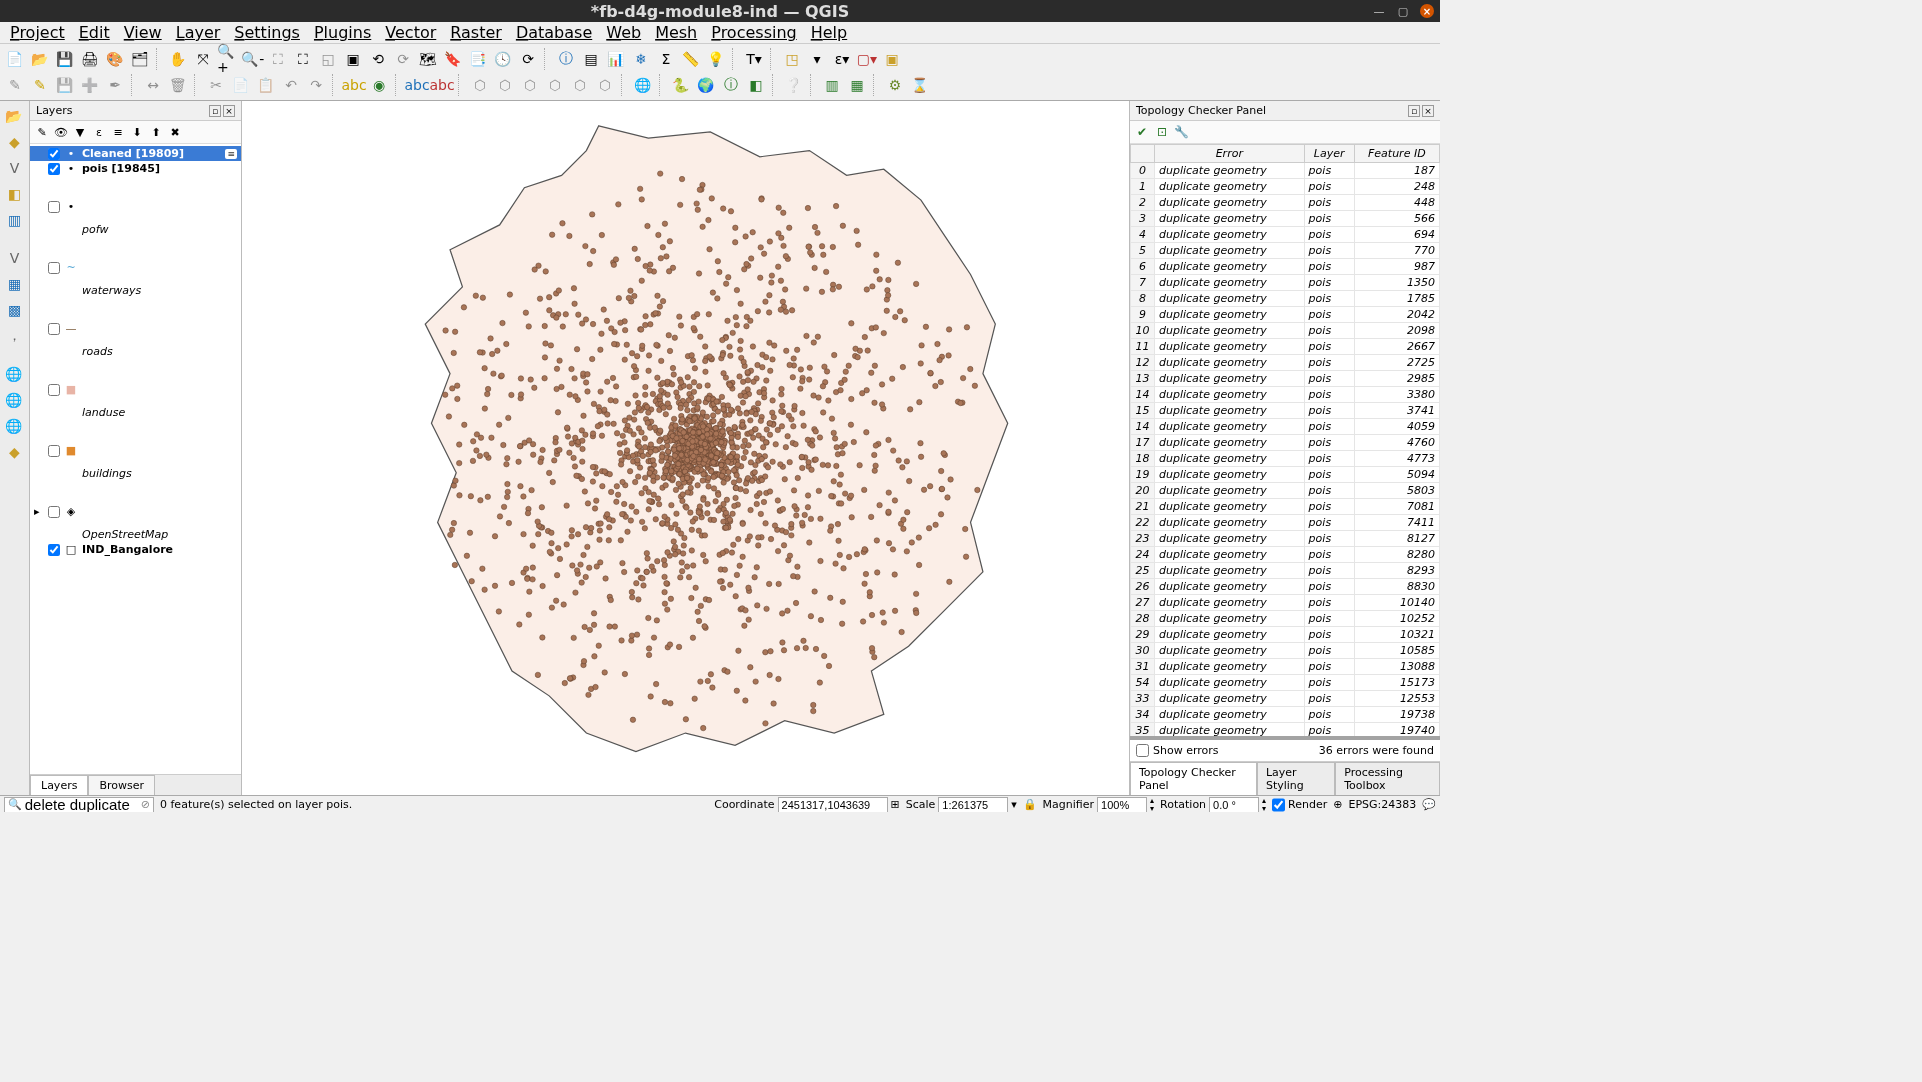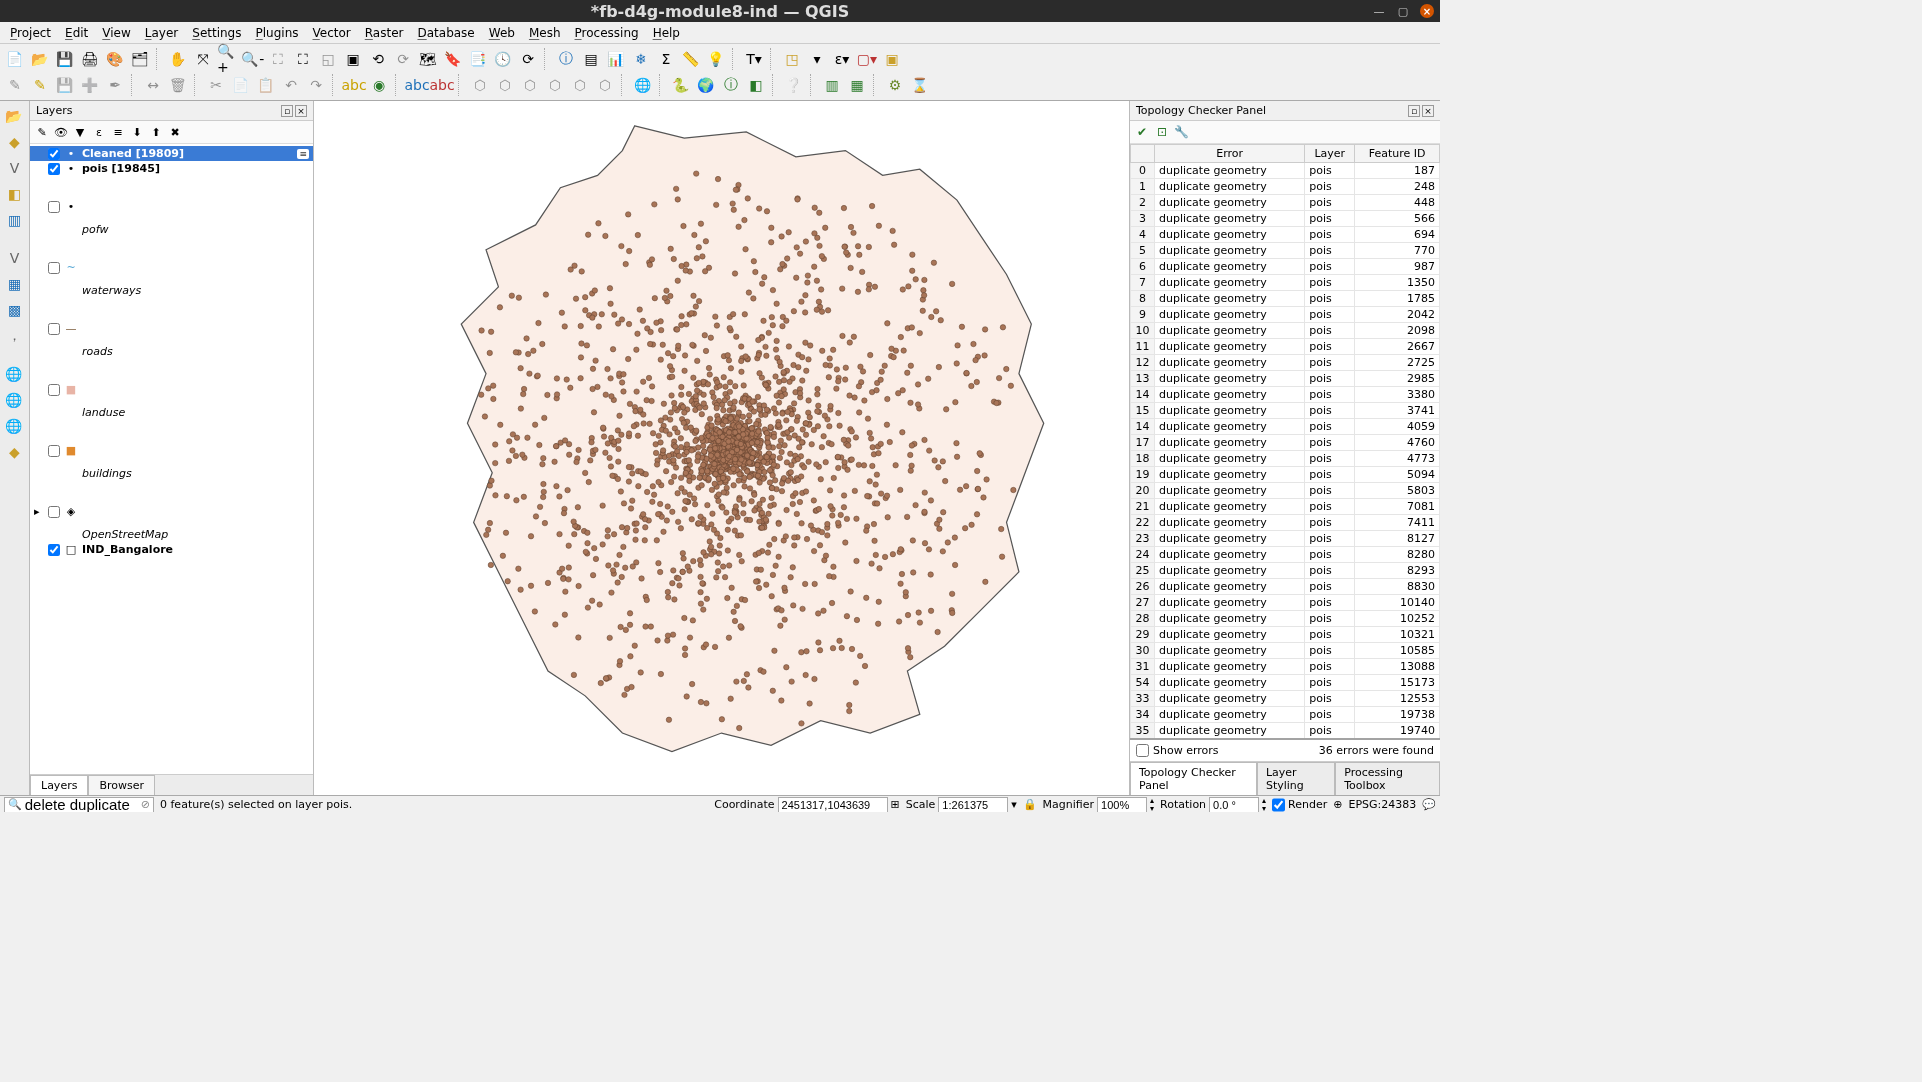--- a/index.html
+++ b/index.html
@@ -3,50 +3,50 @@
 <meta charset="utf-8">
 <style>
 * { box-sizing: border-box; margin: 0; padding: 0; }
 body { font-family: "DejaVu Sans", "Segoe UI", sans-serif; font-size: 11px; background: #f0f0f0; width: 1440px; height: 812px; overflow: hidden; color: #000; }
 .titlebar { height: 22px; background: #2b2b2b; color: #ddd; display: flex; align-items: center; padding: 0 6px; position: relative; }
 .titlebar .title { position: absolute; left: 50%; transform: translateX(-50%); font-size: 16px; font-weight: bold; }
 .titlebar .winbtns { margin-left: auto; display: flex; gap: 10px; align-items: center; }
 .titlebar .winbtns span { width: 14px; height: 14px; display: inline-flex; align-items: center; justify-content: center; color: #ccc; font-size: 11px; }
 .titlebar .winbtns .closebtn { background: #d35400; border-radius: 50%; color:#fff; font-size:10px; font-weight:bold; }
 .menubar { height: 22px; background: #f0f0f0; display: flex; align-items: center; padding: 0 4px; gap: 2px; border-bottom: 1px solid #ccc; }
-.menubar .mitem { padding: 2px 6px; font-size: 12px; }
+.menubar .mitem { padding: 2px 6px; font-size: 16px; text-decoration: underline; }
 .menubar .mitem span { text-decoration: underline; text-decoration-color: #666; text-underline-offset: 2px; }
 .toolbars { background: #f0f0f0; border-bottom: 1px solid #aaa; padding: 2px 4px; }
 .toolbar-row { display: flex; align-items: center; gap: 3px; min-height: 26px; flex-wrap: nowrap; }
 .tbbtn { width: 22px; height: 22px; display: flex; align-items: center; justify-content: center; border-radius: 2px; background: transparent; font-size: 14px; }
 .tbbtn.disabled { opacity: .4; }
 .tbsep { width: 6px; height: 22px; border-left: 1px dotted #aaa; margin: 0 2px; }
 .main { display: flex; height: calc(812px - 22px - 22px - 56px - 18px); }
 .leftdock { width: 30px; background: #ececec; border-right: 1px solid #bbb; display: flex; flex-direction: column; align-items: center; padding-top: 4px; gap: 4px; }
 .leftdock .icn { width: 22px; height: 22px; display:flex; align-items:center; justify-content:center; font-size:14px; border-radius:2px; }
-.layersPanel { width: 284px; background: #fff; border-right: 1px solid #bbb; display: flex; flex-direction: column; }
+.layersPanel { width: 212px; background: #fff; border-right: 1px solid #bbb; display: flex; flex-direction: column; }
 .panelTitle { background: #f0f0f0; padding: 3px 6px; font-size: 11px; border-bottom: 1px solid #ccc; display:flex; align-items:center; }
 .panelTitle .mini { margin-left:auto; display:flex; gap:2px; }
 .panelTitle .mini span{ width:12px;height:12px; display:inline-flex;align-items:center;justify-content:center;font-size:9px;border:1px solid #999; }
 .layerToolbar { display:flex; gap:3px; padding:3px 4px; border-bottom:1px solid #ddd; background:#fafafa; }
 .layerToolbar span { width:16px;height:16px;display:inline-flex;align-items:center;justify-content:center;font-size:11px; }
 .layerList { flex:1; overflow:auto; padding:2px 0; }
 .layerRow { display:flex; align-items:center; gap:4px; padding:1px 4px; font-size:11px; }
 .layerRow.selected { background:#3a7bd5; color:#fff; }
 .layerRow input[type=checkbox]{ width:12px;height:12px; }
 .layerRow .sym { width:14px; display:inline-flex; justify-content:center; }
 .layersBottomTabs { display:flex; border-top:1px solid #ccc; background:#ececec; }
 .layersBottomTabs .tab { padding:3px 10px; border:1px solid #bbb; border-bottom:none; background:#f5f5f5; font-size:11px; }
 .layersBottomTabs .tab.active { background:#fff; }
 .mapCanvas { flex:1; background:#fff; position:relative; border-right:1px solid #bbb; overflow:hidden; }
 .mapCanvas svg { width:100%; height:100%; }
 .rightPanel { width: 310px; background:#fff; display:flex; flex-direction:column; }
 .rightToolbar { display:flex; gap:4px; padding:3px 4px; border-bottom:1px solid #ddd; background:#fafafa; }
 .rightToolbar span{width:16px;height:16px;display:inline-flex;align-items:center;justify-content:center;font-size:12px;}
-.errTable { flex:1; overflow:auto; border-bottom:2px solid #a3a3a3; }
+.errTable { flex:1; overflow:auto; border-bottom:4px solid #a3a3a3;font-style:italic; }
 .errTable table { width:100%; border-collapse:collapse; font-size:11px; }
 .errTable th { background:#f4f4f4; border:1px solid #ccc; padding:2px 4px; text-align:center; font-weight:normal; }
 .errTable td { border:1px solid #e5e5e5; padding:1px 4px; }
 .errTable td.idx { background:#f4f4f4; text-align:center; width:24px; }
 .errTable td.fid { text-align:right; }
 .errSummary { display:flex; align-items:center; padding:4px 6px; gap:6px; border-bottom:1px solid #ccc; }
 .errSummary label{ display:flex; align-items:center; gap:4px; }
 .errSummary .count { margin-left:auto; }
 .rightBottomTabs { display:flex; background:#ececec; }
 .rightBottomTabs .tab { padding:3px 8px; border:1px solid #bbb; border-bottom:none; background:#ececec; font-size:11px; }

